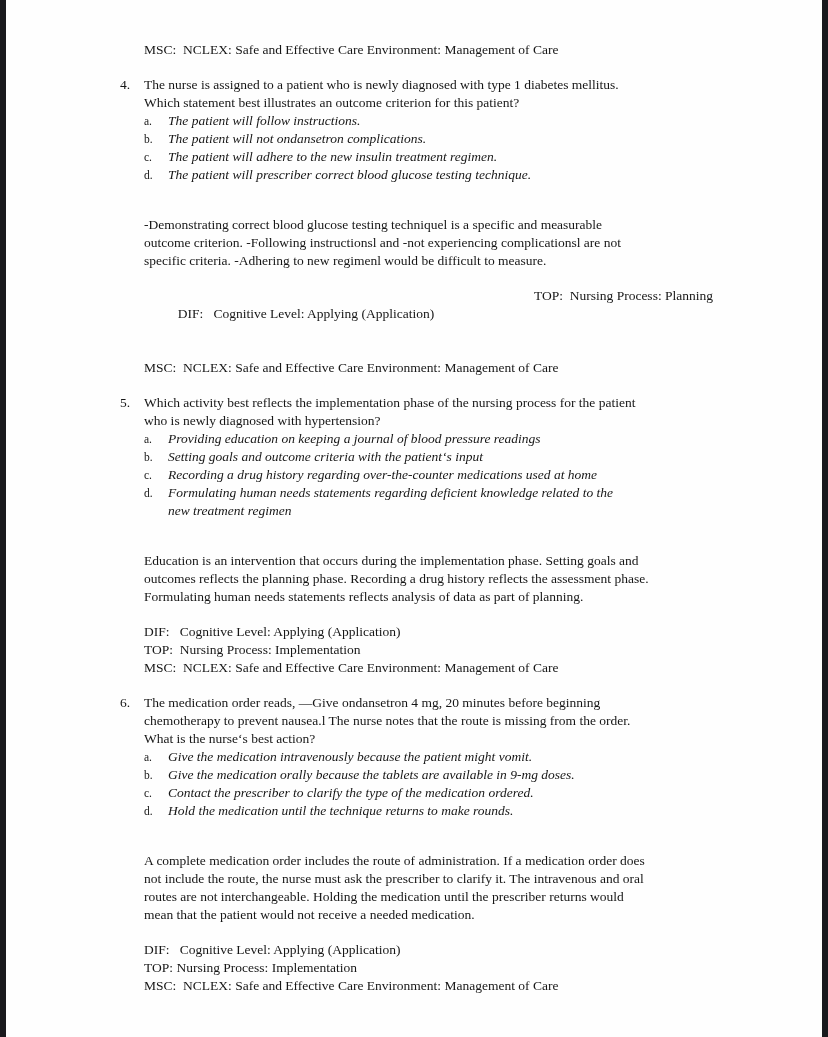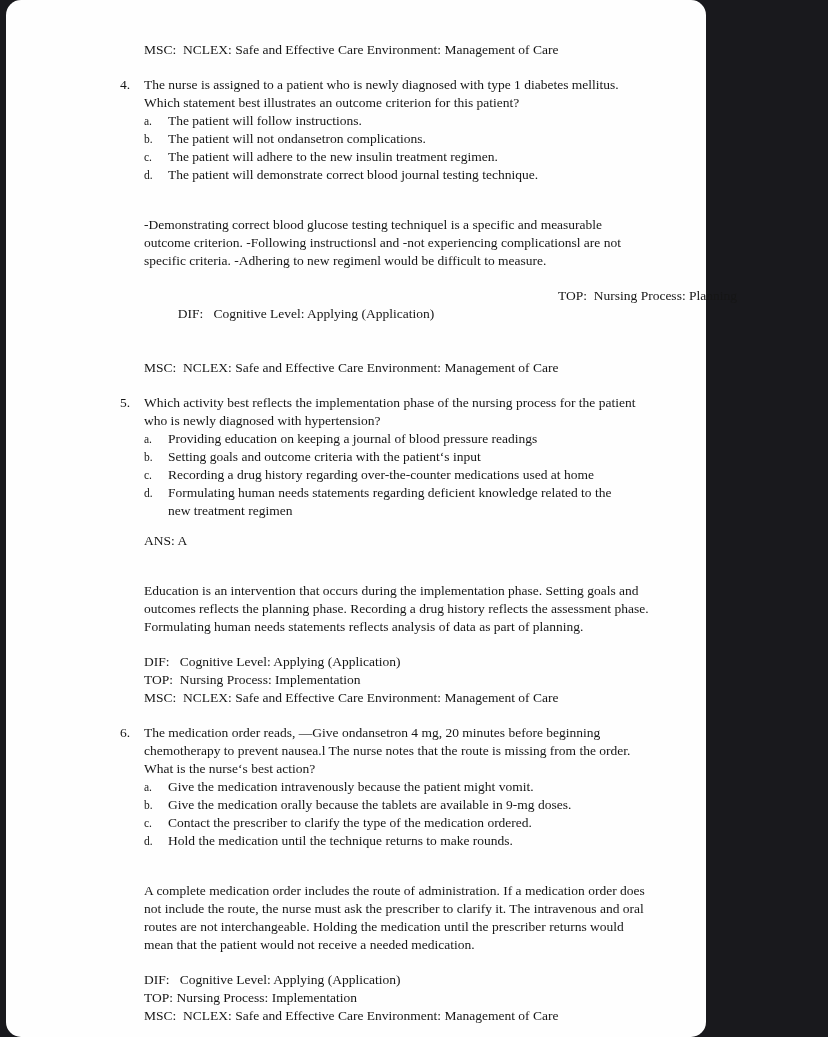--- a/index.html
+++ b/index.html
@@ -12,45 +12,44 @@
     overflow: hidden;
   }
   .edge {
     position: absolute; top: 0; bottom: 0; width: 6px;
     background: #19191d; z-index: 2;
   }
   .edge.left { left: 0; }
   .edge.right { right: 0; }
   .page {
     position: absolute; left: 6px; top: 0;
-    width: 700px; height: 1037px;
+    width: 816px; height: 1037px;
     background: #fefefe;
     color: #161616;
-    border-radius: 15px;
   }
   .content {
     padding: 41px 0 0 114px;
     width: 758px;
     font-size: 13.5px;
     line-height: 18px;
   }
   .pre { white-space: pre-wrap; margin-top: 32px; }
   .mb-lg { margin-bottom: 17px; }
   .mb-sm { margin-bottom: 12px; }
   .indent { margin-left: 24px; }
   .q-row { display: flex; }
   .q-num { flex: 0 0 24px; width: 24px; }
   .q-stem { flex: 1; white-space: pre-wrap; max-width: 620px; }
   .option { display: flex; margin-left: 24px; }
   .opt-letter { flex: 0 0 24px; width: 24px; font-size: 11.5px; line-height: 18px; }
-  .opt-text { flex: 1; white-space: pre-wrap; max-width: 600px; }
+  .opt-text { flex: 1; white-space: pre-wrap; max-width: 600px; font-style: italic; }
   .ans-block { margin-left: 24px; max-width: 620px; }
   .meta { margin-left: 24px; }
   .meta-line { position: relative; white-space: pre-wrap; max-width: 620px; }
-  .top-abs { position: absolute; left: 390px; top: 0; white-space: pre-wrap; margin-left: 24px; }
+  .top-abs { position: absolute; left: 390px; top: 0; white-space: pre-wrap; }
 </style>
 </head>
 <body>
 
 <div class="edge left"></div>
 <div class="edge right"></div>
 
 <div class="page">
   <div class="content">
 
@@ -70,21 +69,21 @@
         <div class="option">
           <span class="opt-letter">b.</span>
           <span class="opt-text">The patient will not ondansetron complications.</span>
         </div>
         <div class="option">
           <span class="opt-letter">c.</span>
           <span class="opt-text">The patient will adhere to the new insulin treatment regimen.</span>
         </div>
         <div class="option">
           <span class="opt-letter">d.</span>
-          <span class="opt-text">The patient will demonstrate correct blood journal testing technique.</span>
+          <span class="opt-text">The patient will prescriber correct blood glucose testing technique.</span>
         </div>
       </div>
       <div class="ans-block mb-lg">
         <div class="pre">-Demonstrating correct blood glucose testing techniquel is a specific and measurable
 outcome criterion. -Following instructionsl and -not experiencing complicationsl are not
 specific criteria. -Adhering to new regimenl would be difficult to measure.</div>
       </div>
       <div class="meta mb-lg">
         <div class="meta-line">
           <span>DIF:   Cognitive Level: Applying (Application)</span>
@@ -113,21 +112,20 @@
           <span class="opt-letter">c.</span>
           <span class="opt-text">Recording a drug history regarding over-the-counter medications used at home</span>
         </div>
         <div class="option">
           <span class="opt-letter">d.</span>
           <span class="opt-text">Formulating human needs statements regarding deficient knowledge related to the
 new treatment regimen</span>
         </div>
       </div>
       <div class="ans-block mb-lg">
-        <div>ANS: A</div>
         <div class="pre">Education is an intervention that occurs during the implementation phase. Setting goals and
 outcomes reflects the planning phase. Recording a drug history reflects the assessment phase.
 Formulating human needs statements reflects analysis of data as part of planning.</div>
       </div>
       <div class="meta mb-lg">
         <div class="meta-line">DIF:   Cognitive Level: Applying (Application)</div>
         <div class="meta-line">TOP:  Nursing Process: Implementation</div>
         <div class="meta-line">MSC:  NCLEX: Safe and Effective Care Environment: Management of Care</div>
       </div>
     </section>

